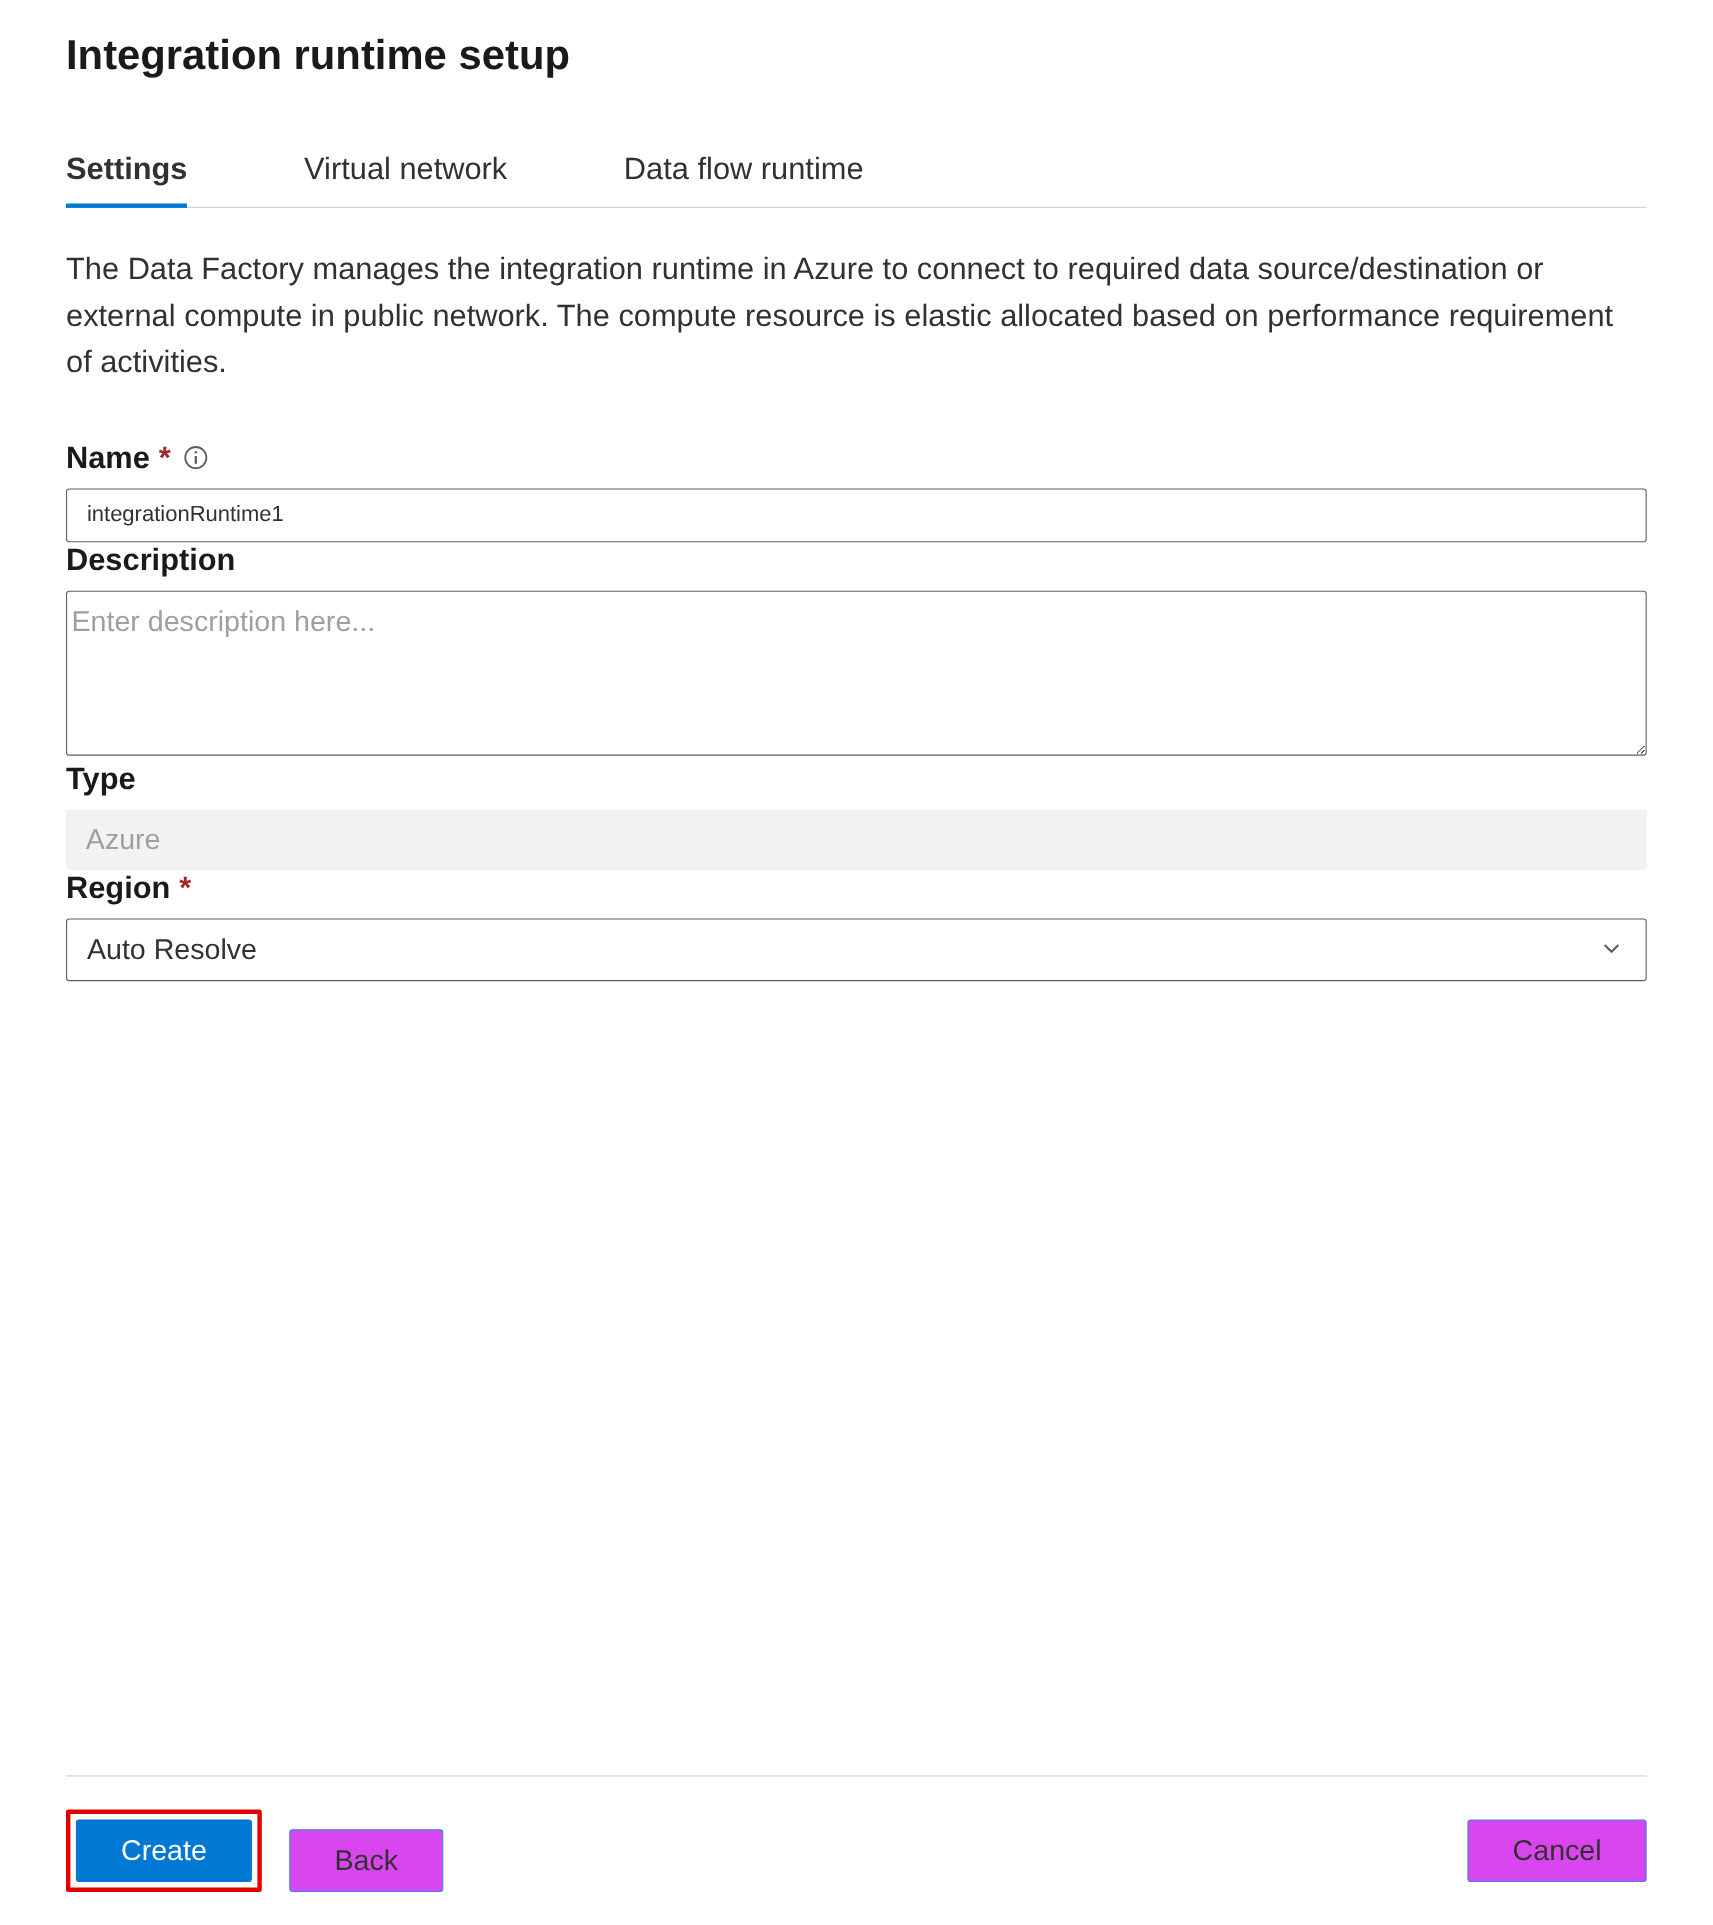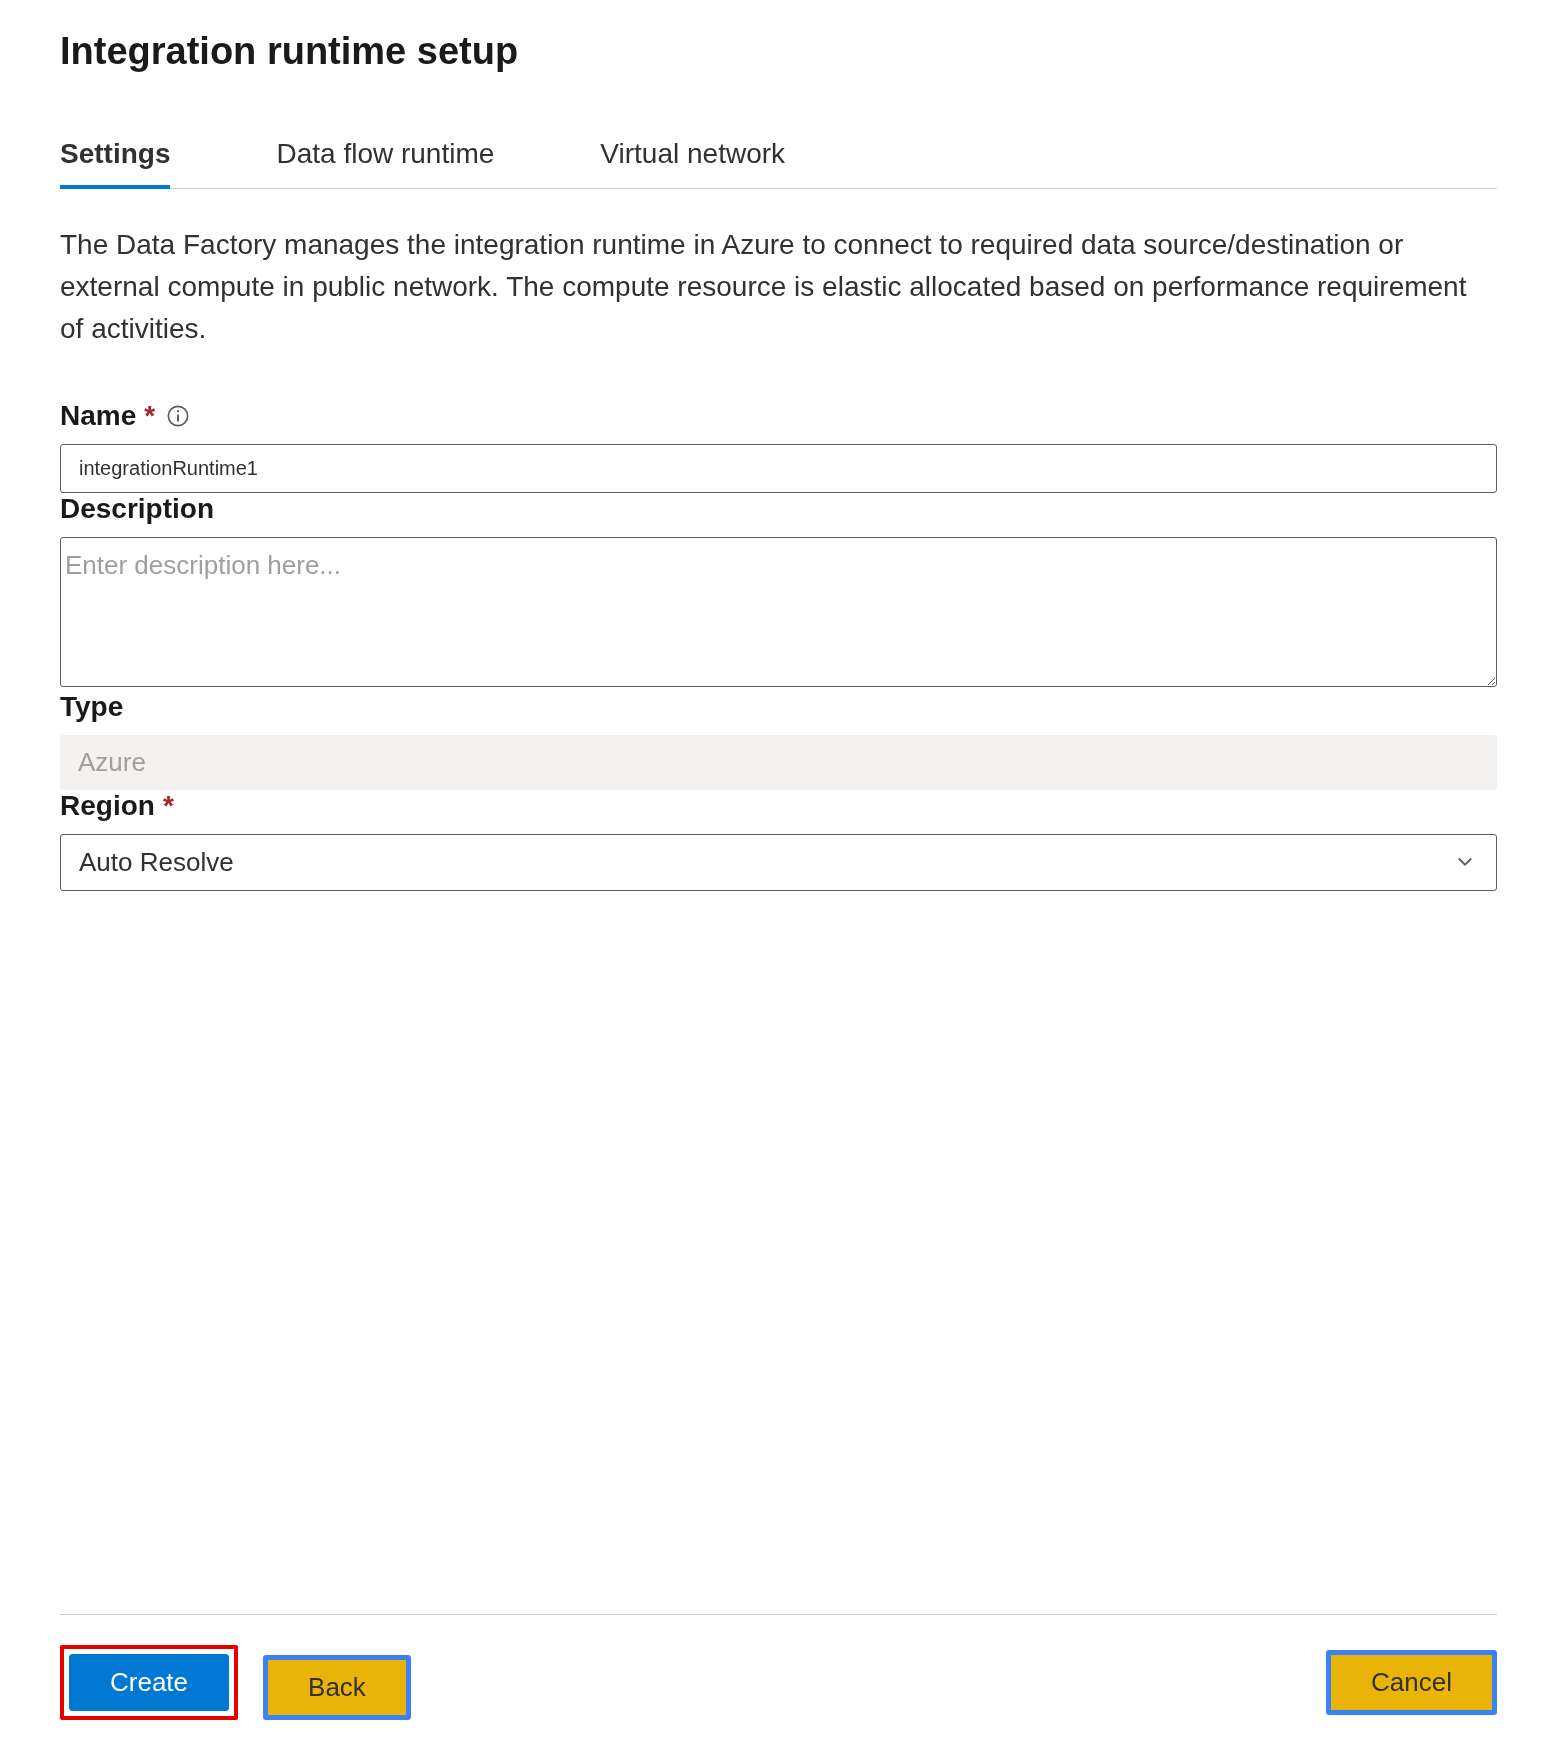--- a/index.html
+++ b/index.html
@@ -144,40 +144,40 @@
       border-radius: 3px;
       cursor: pointer;
       font-family: inherit;
     }
     .btn-primary {
       background: #0078d4;
       color: #ffffff;
       border: 1px solid #0078d4;
     }
     .btn-secondary {
-      background: #eab308;
-      color: #323130;
-      border: 5px solid #3b82f6;
+      background: #d946ef;
+      color: #323130;
+      border: 1px solid #3b82f6;
     }
     .highlight-box {
       border: 4px solid #e50000;
       padding: 5px;
       display: inline-block;
       border-radius: 2px;
     }
   </style>
 </head>
 <body>
 
 <h1 class="page-title">Integration runtime setup</h1>
 
 <div class="tabs">
   <div class="tab active">Settings</div>
+  <div class="tab">Virtual network</div>
   <div class="tab">Data flow runtime</div>
-  <div class="tab">Virtual network</div>
 </div>
 
 <p class="description-text">The Data Factory manages the integration runtime in Azure to connect to required data source/destination or external compute in public network. The compute resource is elastic allocated based on performance requirement of activities.</p>
 
 <div class="form-group">
   <label class="form-label">
     <span>Name</span>
     <span class="required">*</span>
     <span class="info-icon">
       <svg width="22" height="22" viewBox="0 0 16 16" fill="none" stroke="#605e5c" stroke-width="1.2">

